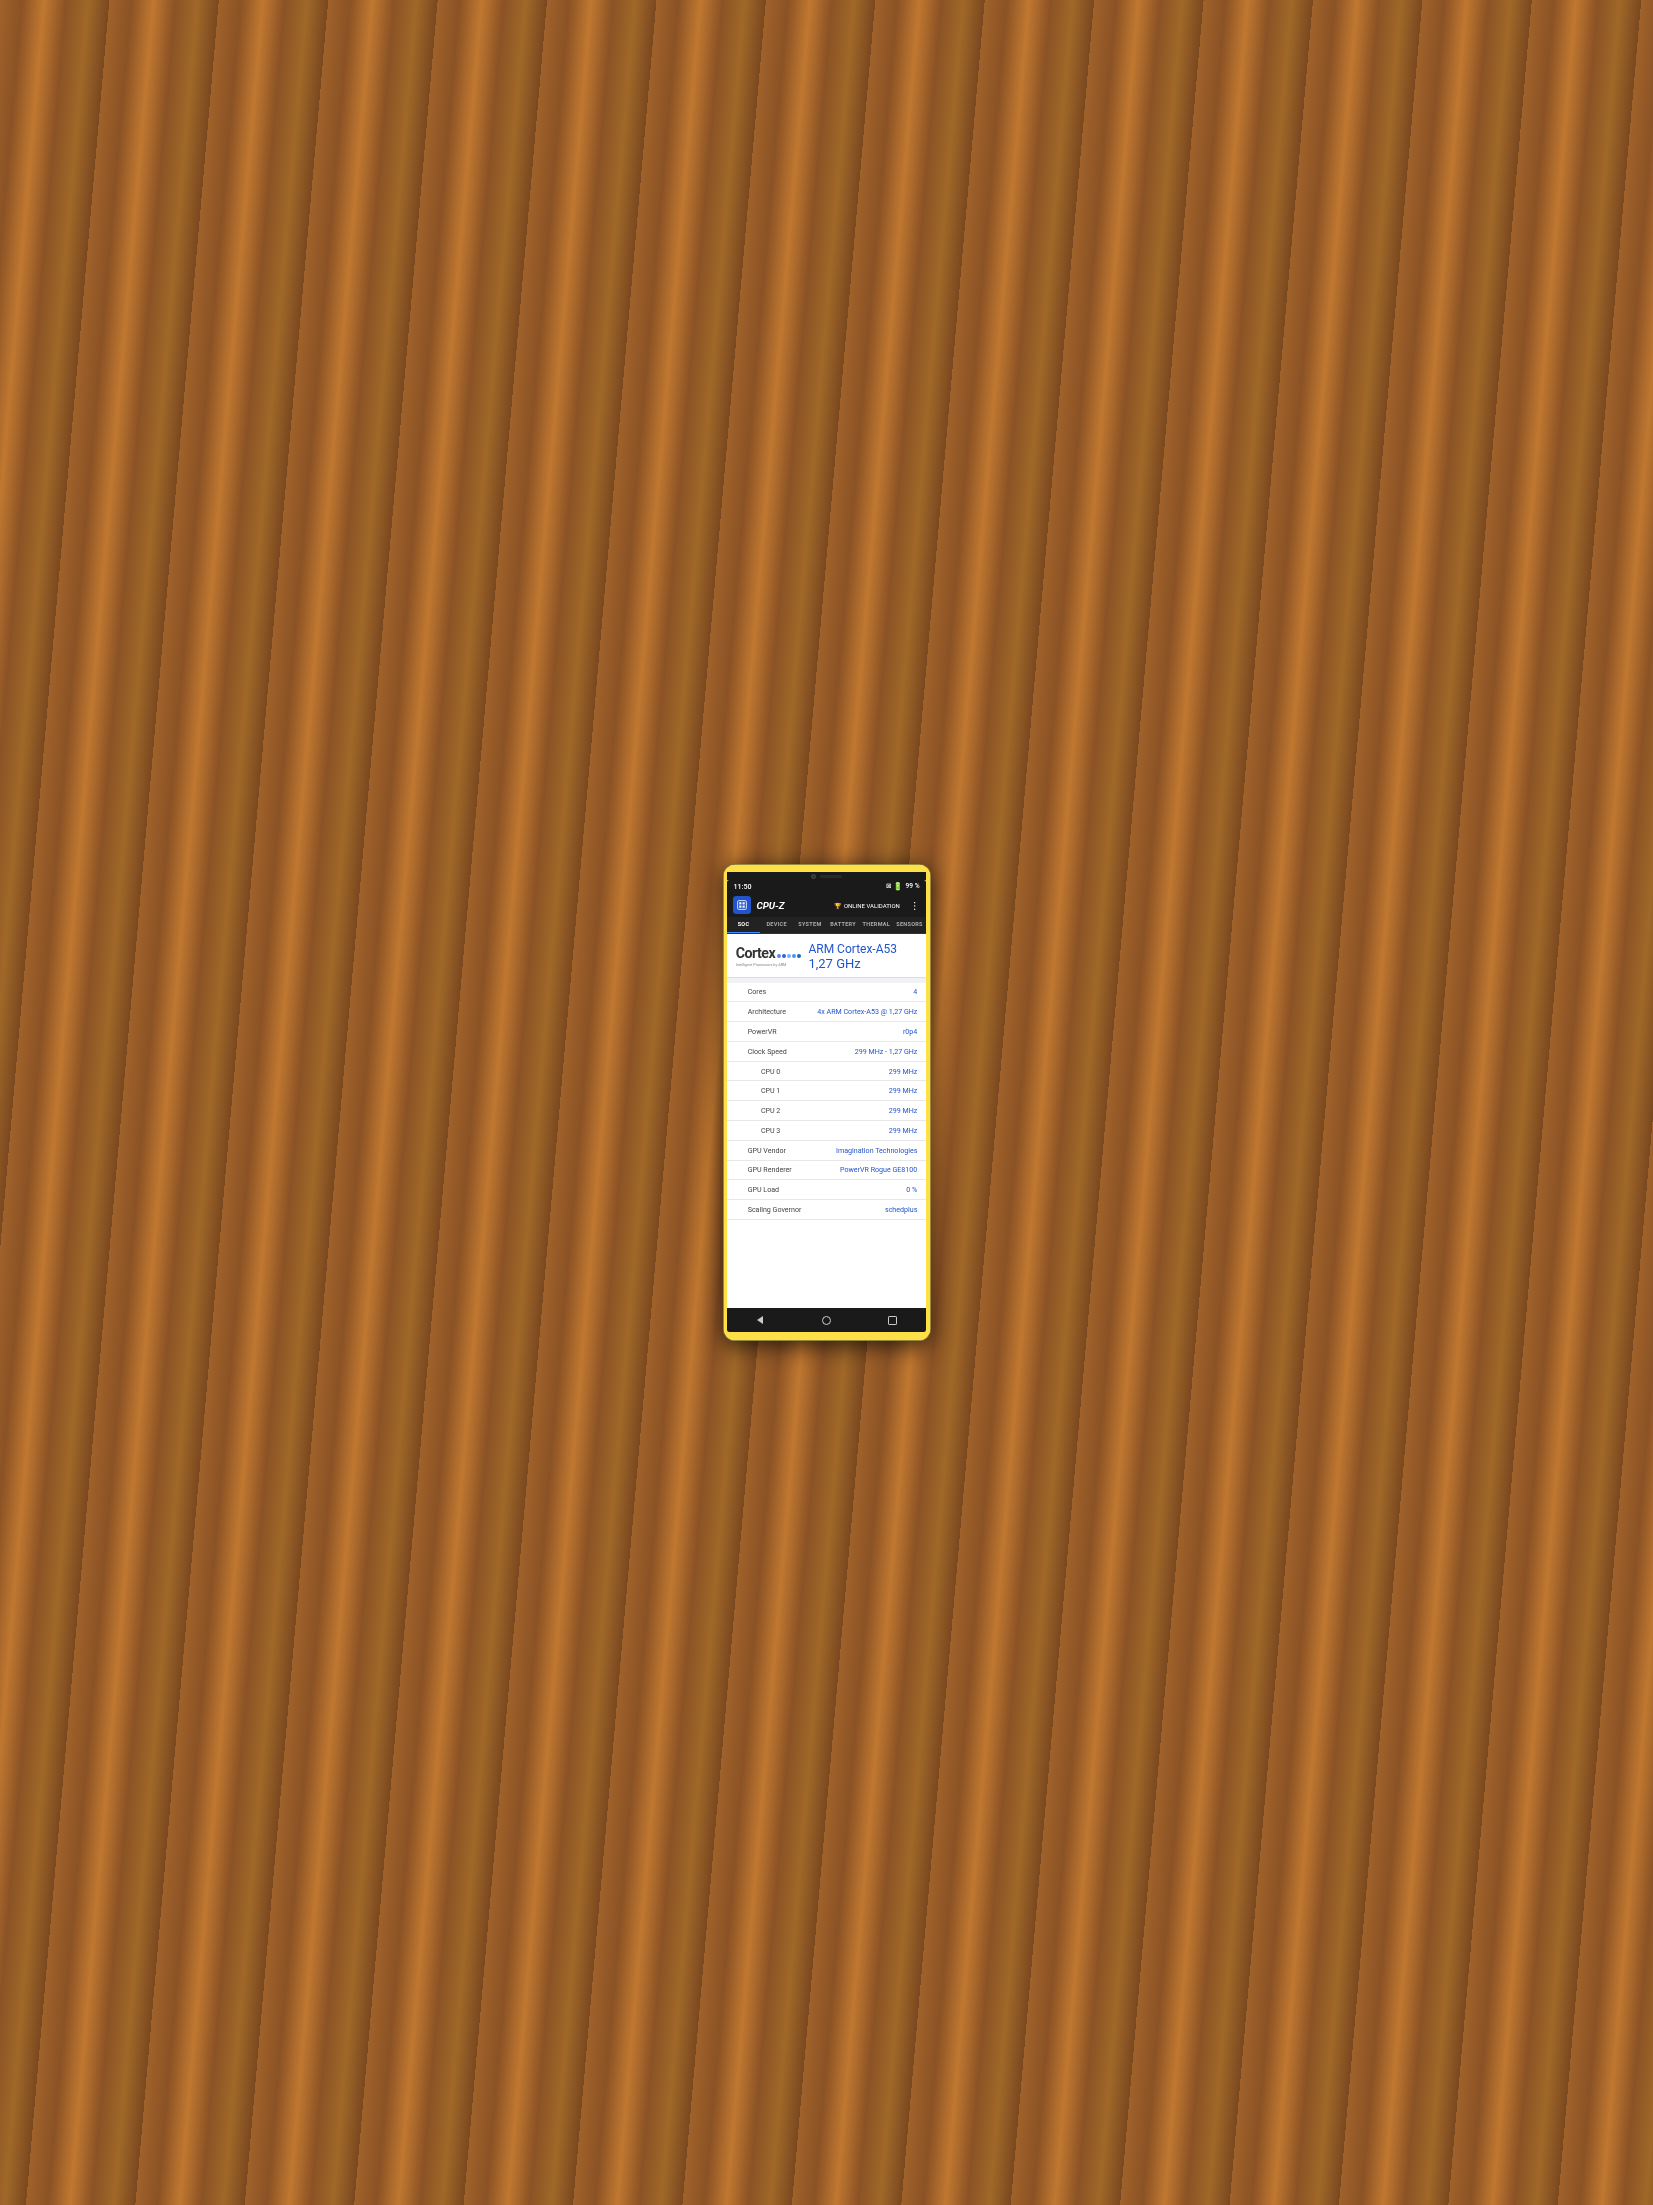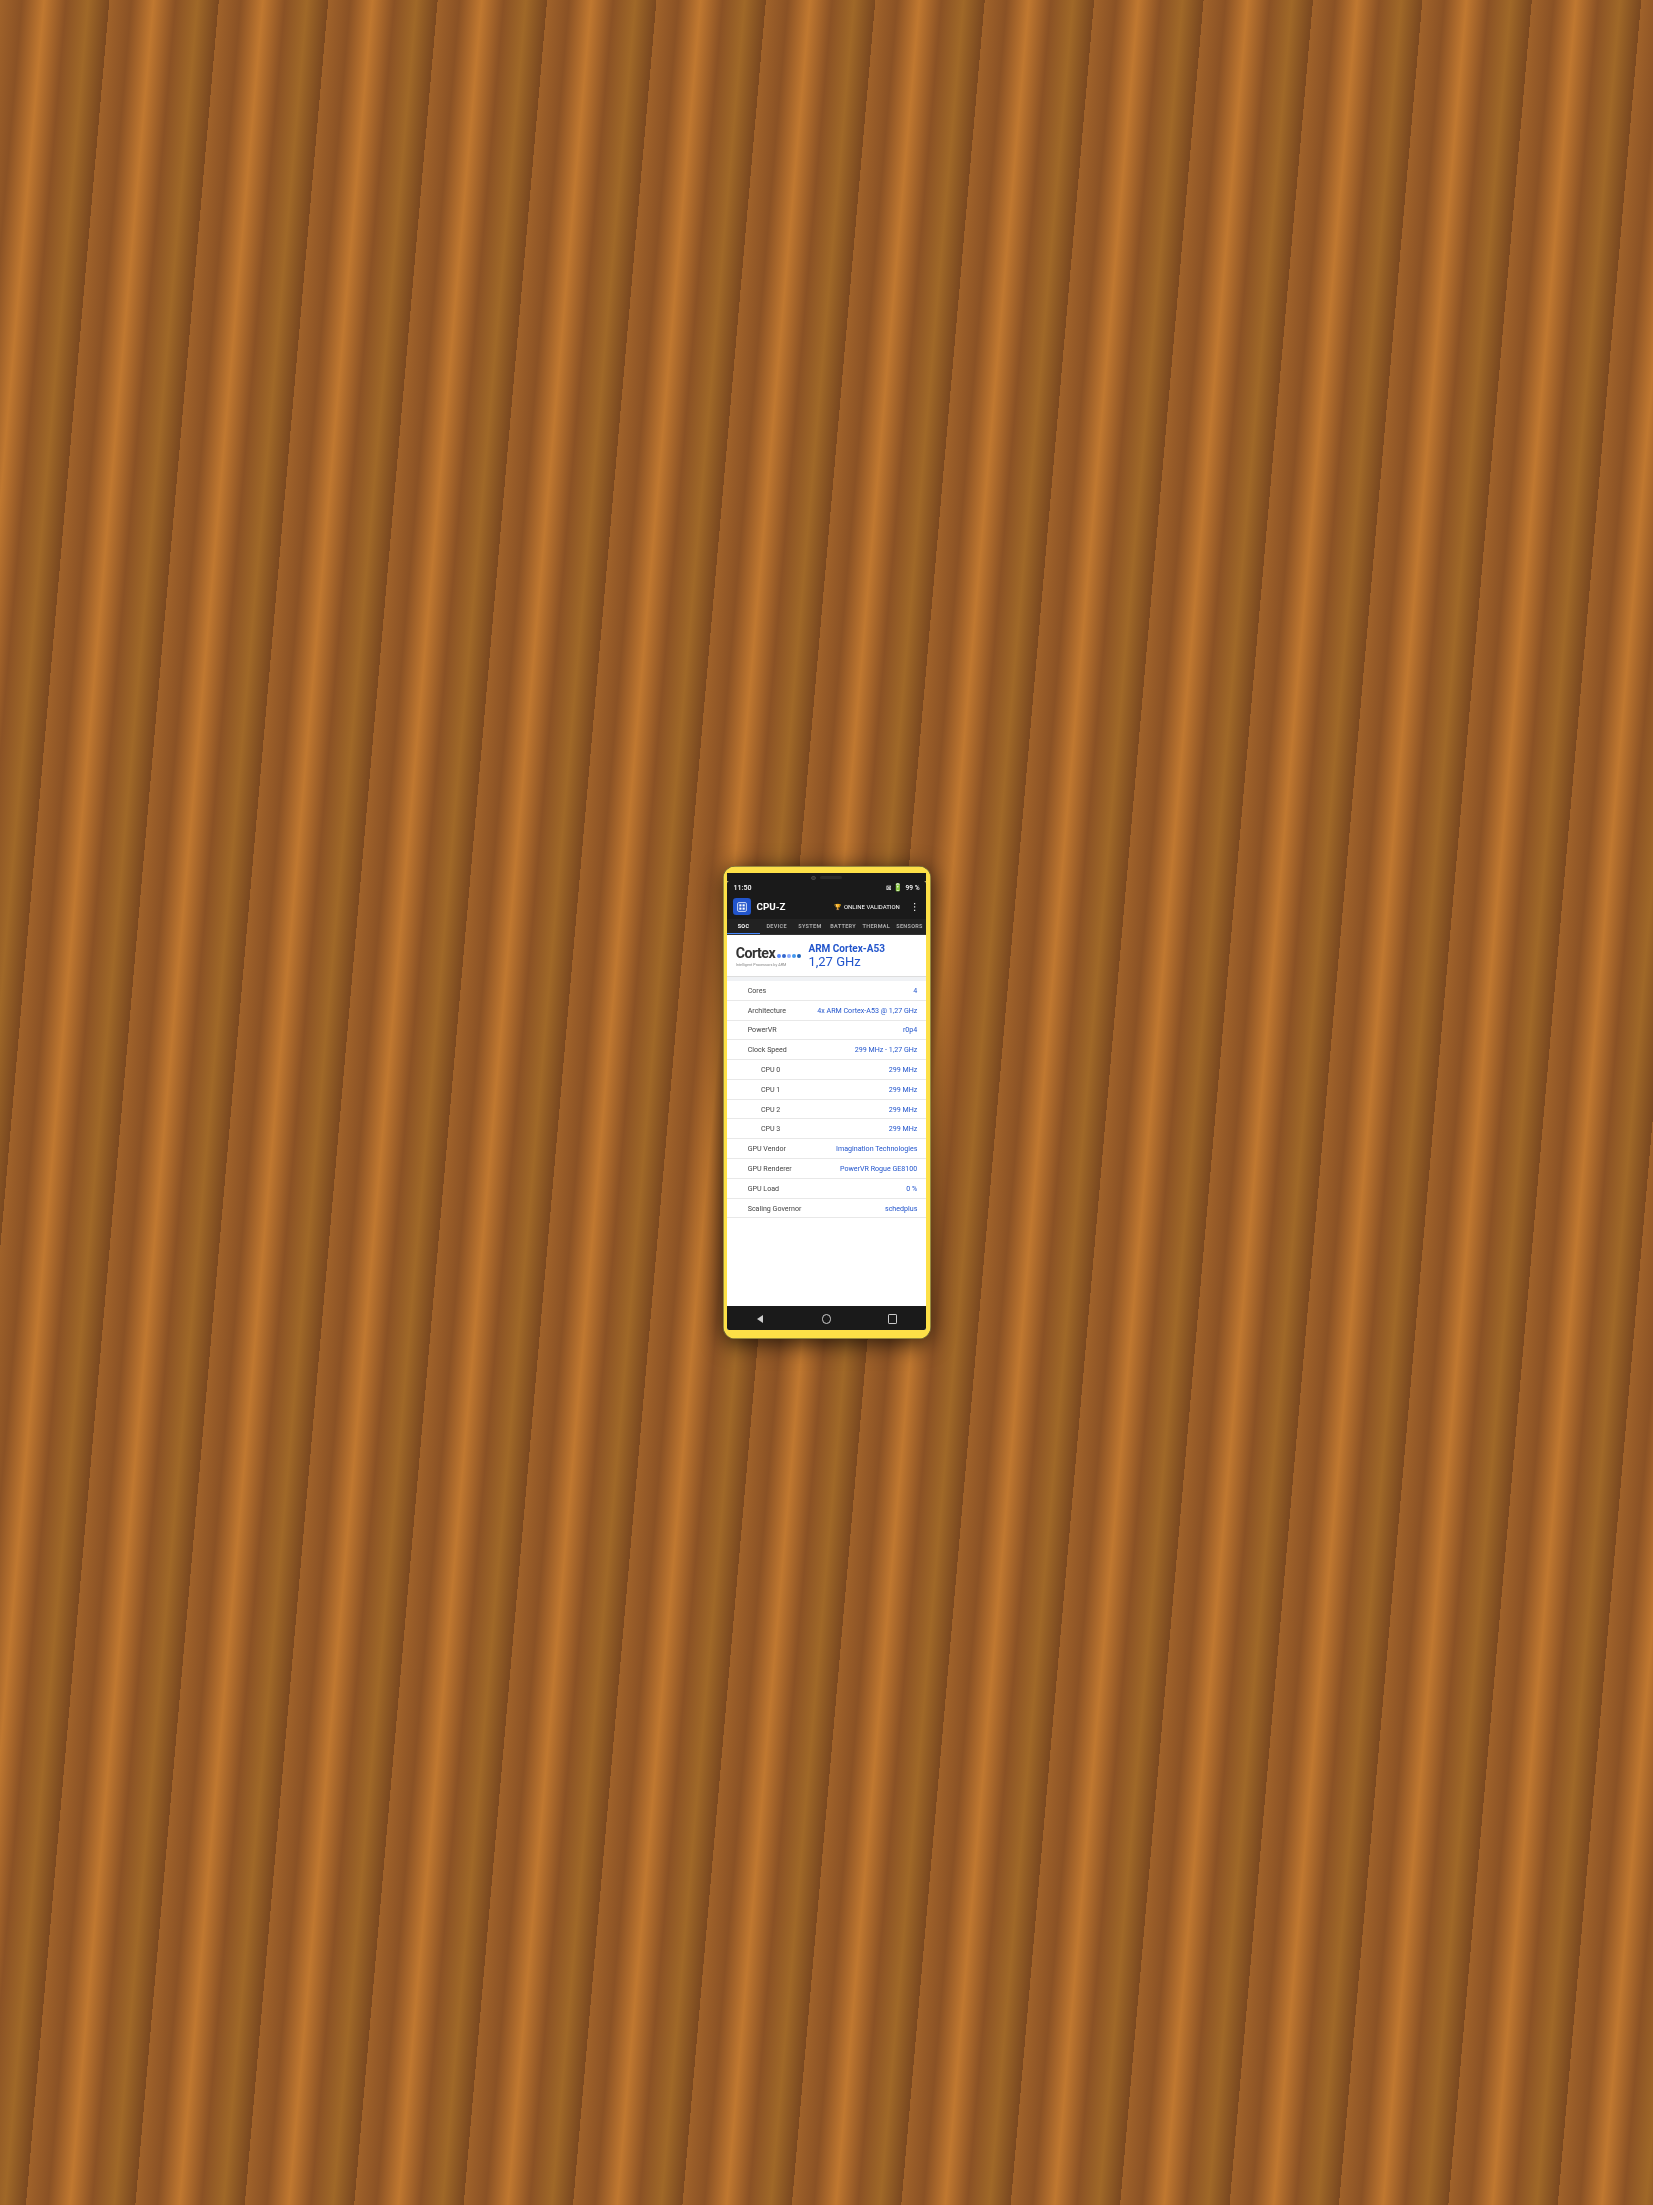--- a/index.html
+++ b/index.html
@@ -86,20 +86,21 @@
       justify-content: center;
       font-size: 9.8px;
       color: #fff;
     }
 
     .app-title {
       color: #fff;
       font-size: 9.8px;
       font-weight: bold;
       flex: 1;
+      font-style: italic;
     }
 
     .online-validation {
       color: #fff;
       font-size: 6px;
       display: flex;
       align-items: center;
       gap: 2.2px;
     }
 
@@ -160,22 +161,22 @@
       color: #888;
       margin-top: 0.5px;
     }
 
     .cpu-info {
       display: flex;
       flex-direction: column;
     }
 
     .cpu-name {
-      font-size: 10px;
-      font-weight: bold;
+      font-size: 12px;
+      font-weight: normal;
       color: #2255cc;
     }
 
     .cpu-freq {
       font-size: 13px;
       color: #2255cc;
     }
 
     
     .info-table {

